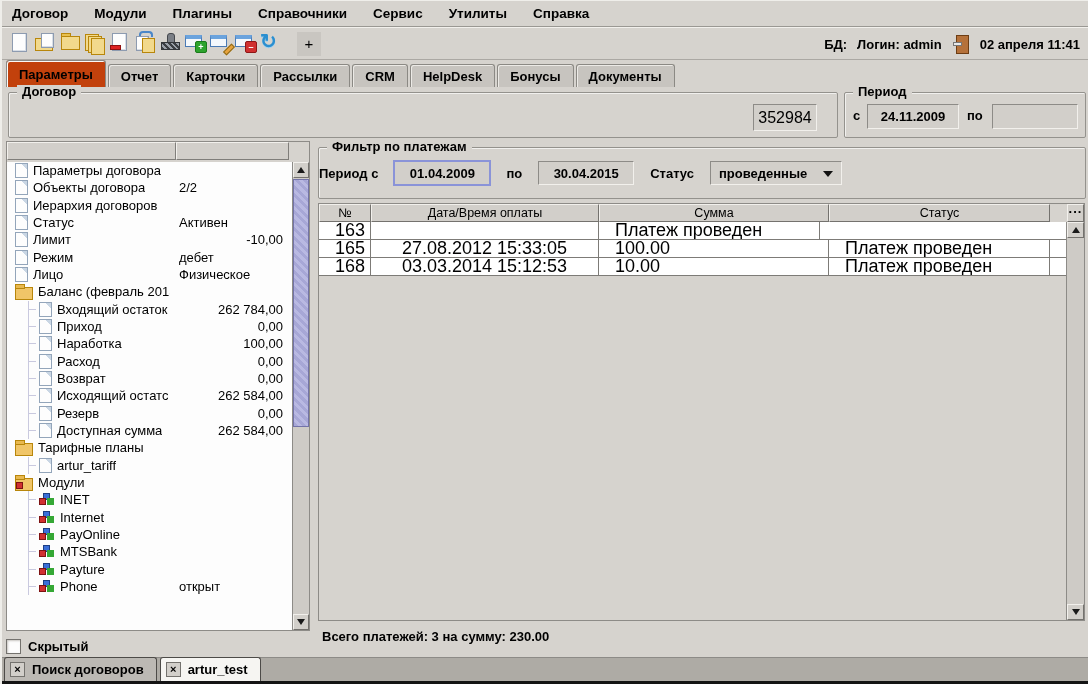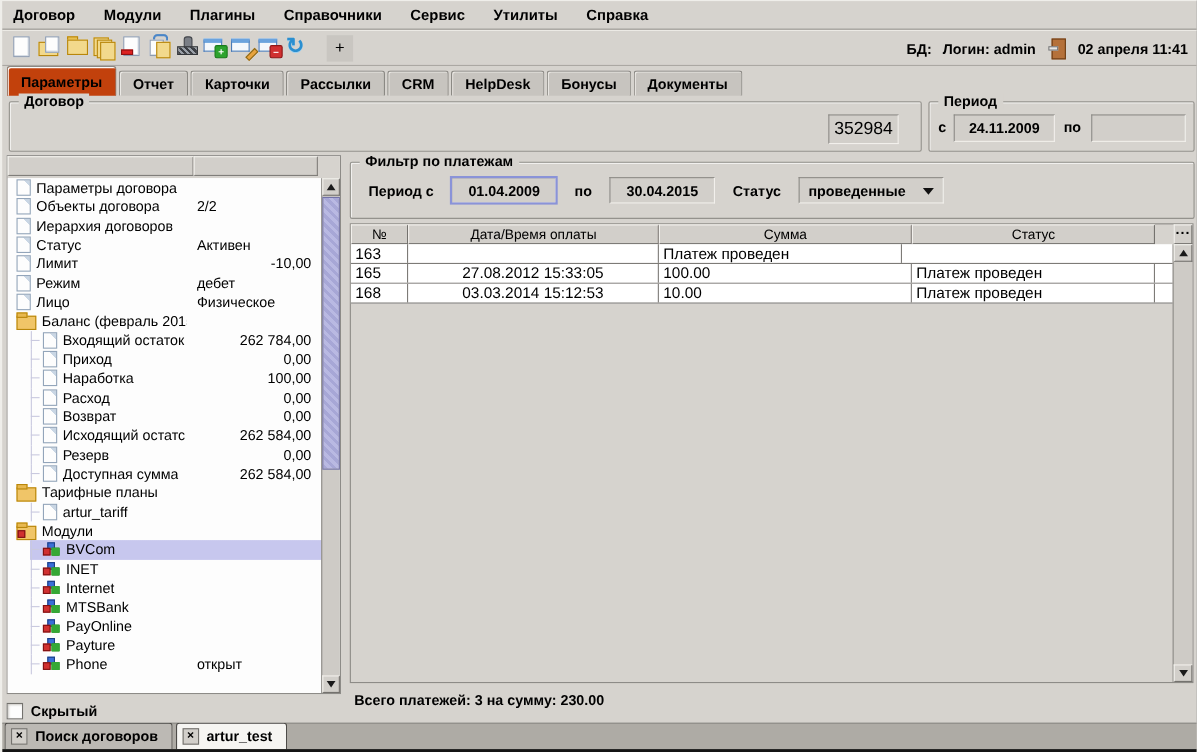--- a/index.html
+++ b/index.html
@@ -110,35 +110,35 @@
   .sb-arr-up{width:0;height:0;border-left:4px solid transparent;border-right:4px solid transparent;border-bottom:6px solid #1a1a1a;}
   .sb-arr-dn{width:0;height:0;border-left:4px solid transparent;border-right:4px solid transparent;border-top:6px solid #1a1a1a;}
   .thumb-purple{position:absolute;left:0;width:100%;background:repeating-linear-gradient(45deg,#a7a7d6 0 3px,#b9b9e2 3px 6px);
                 border:1px solid #7373a8;box-sizing:border-box;}
 
   
   .hidden-row{position:absolute;left:4px;top:634px;height:22px;display:flex;align-items:center;gap:7px;}
   .cb{width:13px;height:13px;background:#fdfdfd;border:1px solid #74726e;box-shadow:inset 1px 1px 2px #c9c7c2;}
 
   
-  .filter-inner{position:absolute;left:0;top:0;width:100%;height:100%;display:flex;align-items:center;gap:16px;padding-left:16px;box-sizing:border-box;}
+  .filter-inner{position:absolute;left:0;top:0;width:100%;height:100%;display:flex;align-items:center;gap:16px;box-sizing:border-box;}
   .fdate{width:96px;height:24px;}
   .fsel{width:132px;height:24px;background:#d2cfca;border:1px solid #8d8b87;border-bottom-color:#f2f0ec;border-right-color:#f2f0ec;
         box-sizing:border-box;display:flex;align-items:center;font-weight:bold;padding-left:8px;position:relative;}
   .fsel .arr{position:absolute;right:8px;top:9px;}
   .focused{outline:2px solid #8a93d8;outline-offset:-1px;}
 
   
   .ptable{position:absolute;left:316px;top:202px;width:767px;height:418px;border:1px solid #8d8b87;background:#d6d3ce;box-sizing:border-box;}
   .phead{position:absolute;left:0;top:0;height:18px;display:flex;width:748px;}
   .phcell{height:18px;background:#d2cfca;border:1px solid;border-color:#f2f0ec #74726e #74726e #f2f0ec;
           box-sizing:border-box;text-align:center;font-size:12.5px;overflow:hidden;line-height:16px;}
   .pbody{position:absolute;left:0;top:18px;width:748px;}
   .prow{display:flex;height:17px;background:#fff;border-bottom:1px solid #7d7b77;}
-  .pcell{box-sizing:border-box;border-right:1px solid #7d7b77;padding:1px 4px;font-size:14px;overflow:hidden;white-space:nowrap;line-height:14px;}
+  .pcell{box-sizing:border-box;border-right:1px solid #7d7b77;padding:1px 16px;font-size:18px;overflow:hidden;white-space:nowrap;line-height:14px;}
   .pcell.center{text-align:center;}
   .pmore{position:absolute;right:0;top:0;width:17px;height:18px;background:#d2cfca;border:1px solid;
          border-color:#f2f0ec #74726e #74726e #f2f0ec;box-sizing:border-box;font-weight:bold;line-height:8px;text-align:center;letter-spacing:1px;}
   .psummary{position:absolute;left:320px;top:628px;font-weight:bold;}
 
   
   .bottom-bar{position:absolute;left:0;top:656px;width:100%;height:24px;background:#aeaba5;border-top:1px solid #8d8b87;display:flex;align-items:flex-end;padding-left:2px;box-sizing:border-box;}
   .btab{height:23px;display:flex;align-items:center;gap:7px;padding:0 12px 0 5px;font-weight:bold;
         border:1px solid #4d4b48;border-bottom:none;border-radius:3px 3px 0 0;margin-right:3px;}
   .btab.inactive{background:#bcb9b4;}
@@ -306,54 +306,47 @@
         <div class="trow lvl1">
           <span class="tspacer1"></span>
           <span class="ticon i-doc"></span>
           <span class="tlabel">artur_tariff</span>
         </div>
         <div class="trow lvl0">
           <span class="tspacer0"></span>
           <span class="ticon i-folder-red"></span>
           <span class="tlabel">Модули</span>
         </div>
-        <div class="trow lvl1 sel">
-          <span class="tspacer1"></span>
-          <span class="ticon i-module">
-            <i class="g"></i>
-          </span>
-          <span class="tlabel">BVCom</span>
-        </div>
         <div class="trow lvl1">
           <span class="tspacer1"></span>
           <span class="ticon i-module">
             <i class="g"></i>
           </span>
           <span class="tlabel">INET</span>
         </div>
         <div class="trow lvl1">
           <span class="tspacer1"></span>
           <span class="ticon i-module">
             <i class="g"></i>
           </span>
           <span class="tlabel">Internet</span>
         </div>
         <div class="trow lvl1">
           <span class="tspacer1"></span>
           <span class="ticon i-module">
             <i class="g"></i>
           </span>
+          <span class="tlabel">PayOnline</span>
+        </div>
+        <div class="trow lvl1">
+          <span class="tspacer1"></span>
+          <span class="ticon i-module">
+            <i class="g"></i>
+          </span>
           <span class="tlabel">MTSBank</span>
-        </div>
-        <div class="trow lvl1">
-          <span class="tspacer1"></span>
-          <span class="ticon i-module">
-            <i class="g"></i>
-          </span>
-          <span class="tlabel">PayOnline</span>
         </div>
         <div class="trow lvl1">
           <span class="tspacer1"></span>
           <span class="ticon i-module">
             <i class="g"></i>
           </span>
           <span class="tlabel">Payture</span>
         </div>
         <div class="trow lvl1">
           <span class="tspacer1"></span>

